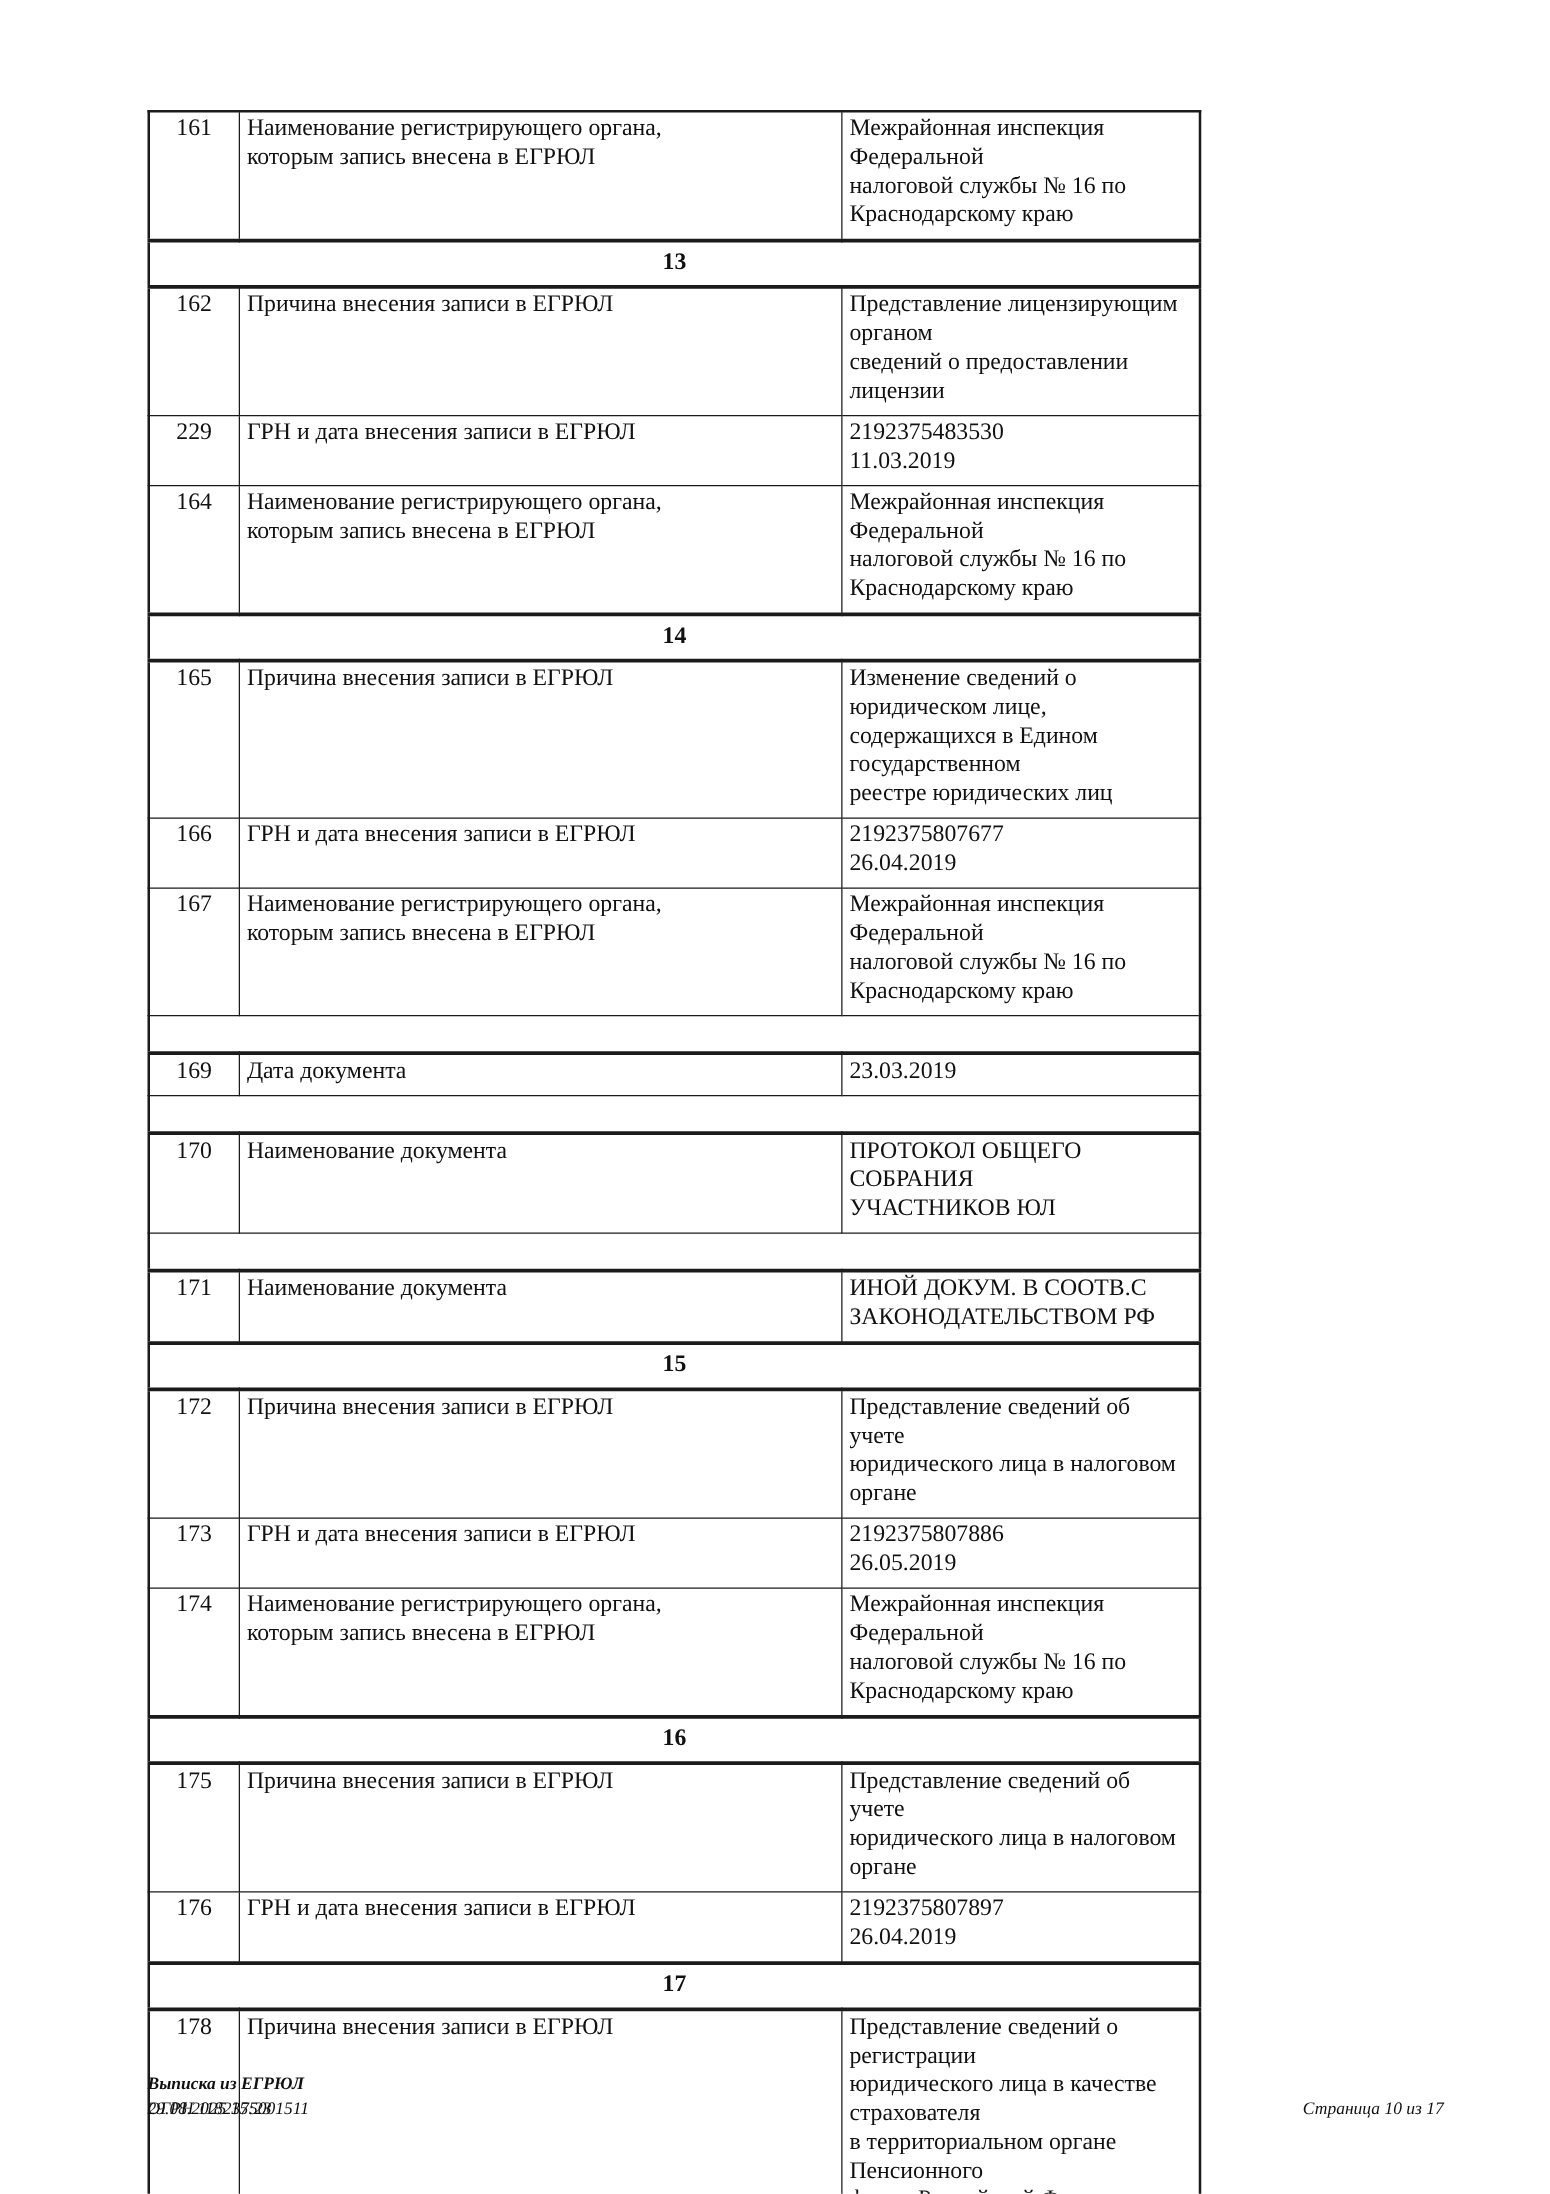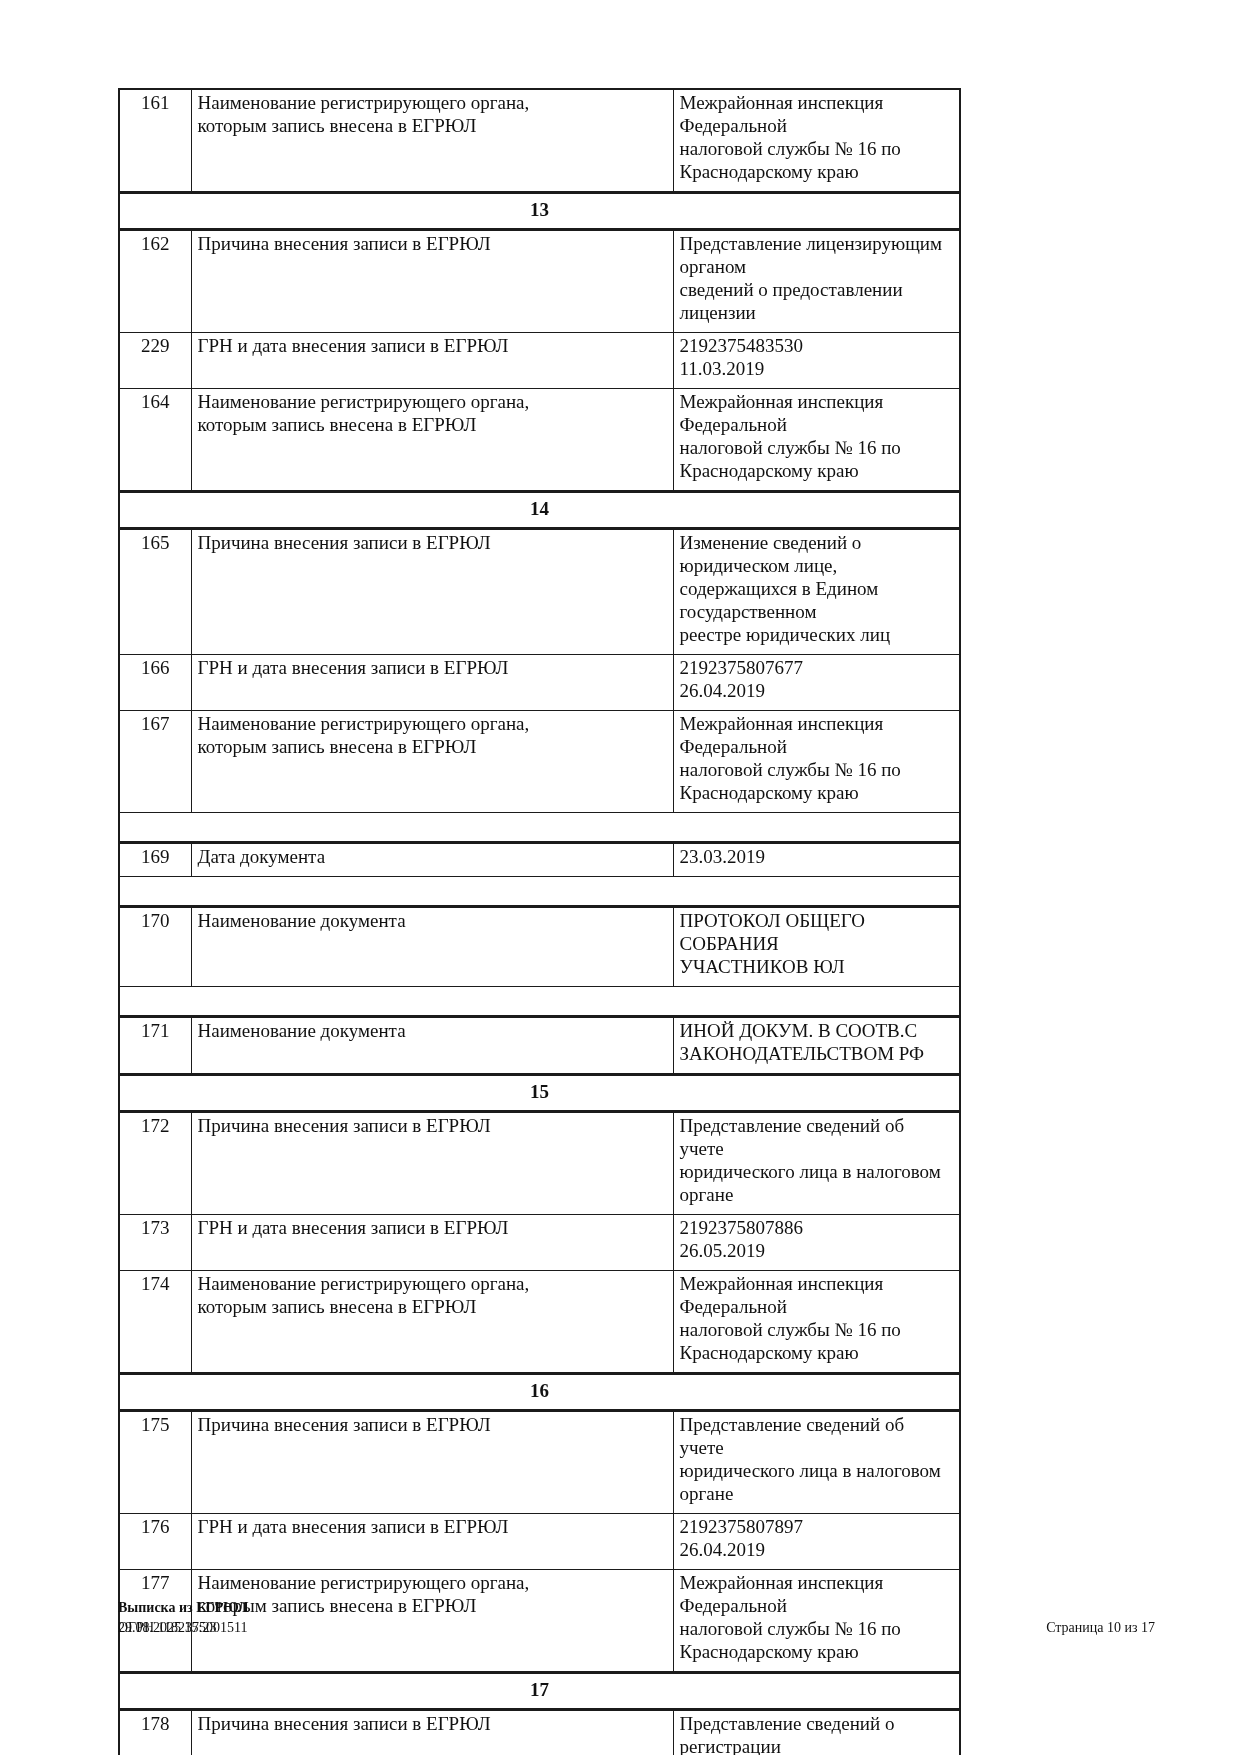--- a/index.html
+++ b/index.html
@@ -56,25 +56,26 @@
     height: 28px;
     padding: 0;
     border-bottom: 3px solid #1b1b1b;
   }
   tr.r-group td {
     padding-bottom: 5px;
   }
   .footer {
     position: absolute;
     left: 118px;
-    top: 1598px;
+    top: 1658px;
     width: 1037px;
     height: 44px;
     font-size: 14px;
     line-height: 20px;
+    font-style: italic;
   }
   .footer .f-left {
     position: absolute;
     left: 0;
     top: 0;
   }
   .footer .f-title { font-weight: bold; }
   .footer .f-center {
     position: absolute;
     left: 0;
@@ -211,28 +212,20 @@
         <td>Причина внесения записи в ЕГРЮЛ</td>
         <td>Представление сведений об учете
 юридического лица в налоговом органе</td>
       </tr>
       <tr class="r-data">
         <td class="num">176</td>
         <td>ГРН и дата внесения записи в ЕГРЮЛ</td>
         <td>2192375807897
 26.04.2019</td>
       </tr>
-      <tr class="r-data">
-        <td class="num">177</td>
-        <td>Наименование регистрирующего органа,
-которым запись внесена в ЕГРЮЛ</td>
-        <td>Межрайонная инспекция Федеральной
-налоговой службы № 16 по
-Краснодарскому краю</td>
-      </tr>
       <tr class="r-section">
         <td colspan="3">17</td>
       </tr>
       <tr class="r-data">
         <td class="num">178</td>
         <td>Причина внесения записи в ЕГРЮЛ</td>
         <td>Представление сведений о регистрации
 юридического лица в качестве страхователя
 в территориальном органе Пенсионного
 фонда Российской Федерации</td>

